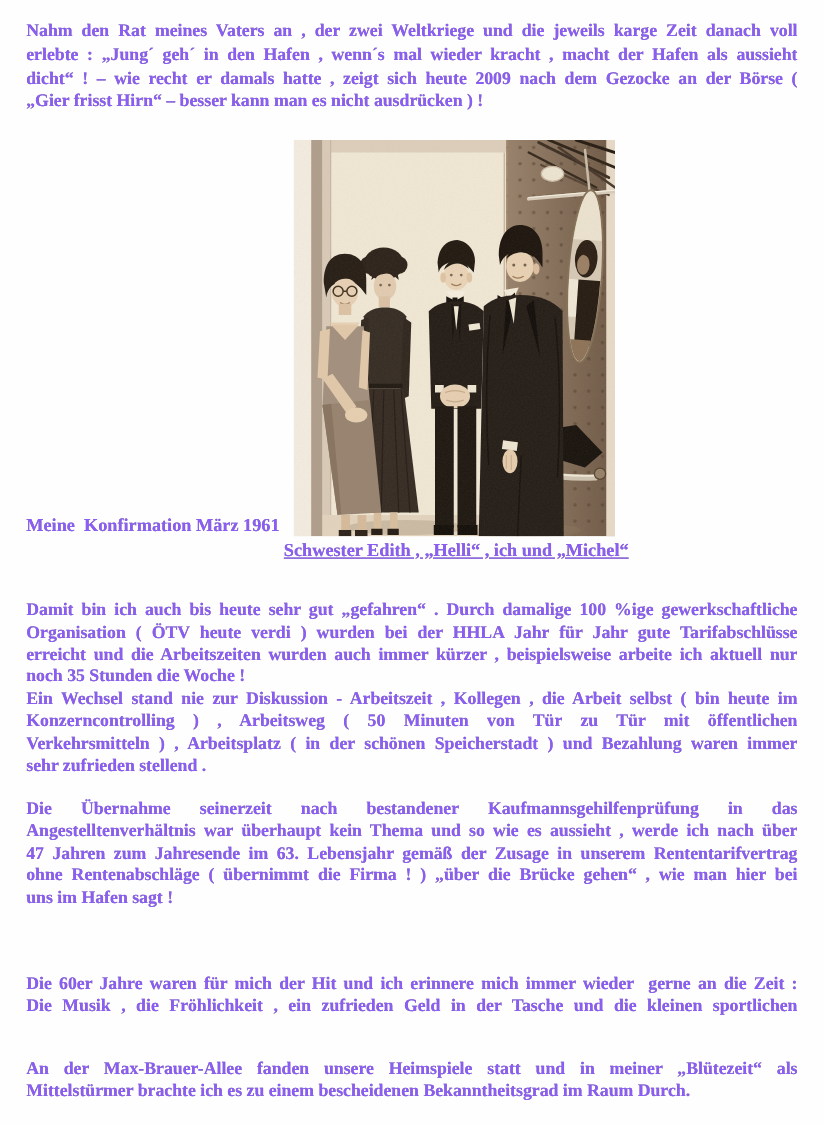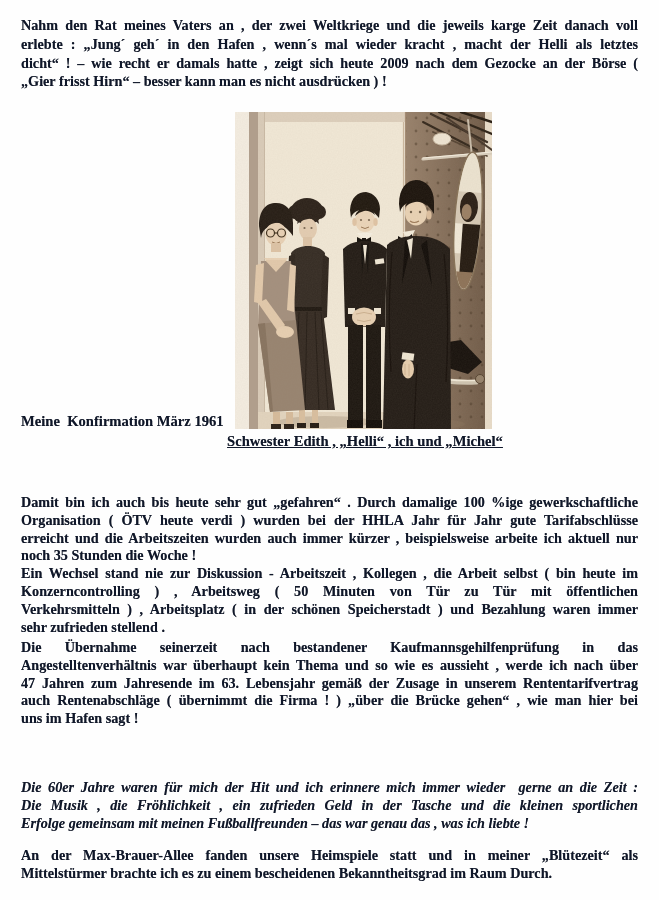--- a/index.html
+++ b/index.html
@@ -1,19 +1,19 @@
 <!DOCTYPE html>
 <html lang="de"><head>
 <meta charset="utf-8">
 <style>
   html,body{margin:0;padding:0;background:#ffffff;}
   .page{
     position:relative;width:659px;height:900px;background:#fefefe;overflow:hidden;
     font-family:"Liberation Serif","DejaVu Serif",serif;
-    color:#0f172a;font-weight:bold;
+    color:#8b5cf6;font-weight:bold;
   }
   .para{
     position:absolute;left:21px;width:617px;
     font-size:14.2px;line-height:17.8px;
     text-shadow:0 0 .5px rgba(27,27,27,.55);
   }
   .para .line{
     text-align:justify;text-align-last:justify;
     white-space:pre-wrap;overflow:hidden;
   }
@@ -26,21 +26,21 @@
   .photo-wrap{position:absolute;left:235px;top:112px;width:257px;height:317px;}
   .photo-wrap svg{display:block;}
 </style>
 </head>
 <body>
 
 <div class="page">
 
   <div class="para" style="top:16px;line-height:18.8px;">
       <div class="line">Nahm den Rat meines Vaters an , der zwei Weltkriege und die jeweils karge Zeit danach voll</div>
-      <div class="line">erlebte : „Jung´ geh´ in den Hafen , wenn´s mal wieder kracht , macht der Helli als letztes</div>
+      <div class="line">erlebte : „Jung´ geh´ in den Hafen , wenn´s mal wieder kracht , macht der Hafen als aussieht</div>
       <div class="line">dicht“ ! – wie recht er damals hatte , zeigt sich heute 2009 nach dem Gezocke an der Börse (</div>
       <div class="line end">„Gier frisst Hirn“ – besser kann man es nicht ausdrücken ) !</div>
     </div>
 
   <div class="photo-wrap">
     <svg width="257" height="317" viewBox="0 0 257 317" xmlns="http://www.w3.org/2000/svg">
       <defs>
         <linearGradient id="bgGrad" x1="0" y1="0" x2="0" y2="1">
           <stop offset="0" stop-color="#eee3d1"></stop>
             <stop offset="1" stop-color="#e2d5bf"></stop>
@@ -215,40 +215,39 @@
         <path d="M182 252 L179 317" stroke="#160f0a" stroke-width="1.1" fill="none"></path>
       </g>
 
       <rect width="257" height="317" filter="url(#grain)"></rect>
     </svg>
   </div>
 
   <div class="caption" style="left:21px;top:413px;text-align:center;">Meine  Konfirmation März 1961</div>
   <div class="caption center" style="left:215px;top:433px;width:300px;">Schwester Edith , „Helli“ , ich und „Michel“</div>
 
-  <div class="para" style="top:494px;">
+  <div class="para" style="top:480px;">
       <div class="line">Damit bin ich auch bis heute sehr gut „gefahren“ . Durch damalige 100 %ige gewerkschaftliche</div>
       <div class="line">Organisation ( ÖTV heute verdi ) wurden bei der HHLA Jahr für Jahr gute Tarifabschlüsse</div>
       <div class="line">erreicht und die Arbeitszeiten wurden auch immer kürzer , beispielsweise arbeite ich aktuell nur</div>
       <div class="line end">noch 35 Stunden die Woche !</div>
       <div class="line">Ein Wechsel stand nie zur Diskussion - Arbeitszeit , Kollegen , die Arbeit selbst ( bin heute im</div>
       <div class="line">Konzerncontrolling ) , Arbeitsweg ( 50 Minuten von Tür zu Tür mit öffentlichen</div>
       <div class="line">Verkehrsmitteln ) , Arbeitsplatz ( in der schönen Speicherstadt ) und Bezahlung waren immer</div>
       <div class="line end">sehr zufrieden stellend .</div>
     </div>
   <div class="para" style="top:639px;">
       <div class="line">Die Übernahme seinerzeit nach bestandener Kaufmannsgehilfenprüfung in das</div>
       <div class="line">Angestelltenverhältnis war überhaupt kein Thema und so wie es aussieht , werde ich nach über</div>
       <div class="line">47 Jahren zum Jahresende im 63. Lebensjahr gemäß der Zusage in unserem Rententarifvertrag</div>
-      <div class="line">auch Rentenabschläge ( übernimmt die Firma ! ) „über die Brücke gehen“ , wie man hier bei</div>
+      <div class="line">ohne Rentenabschläge ( übernimmt die Firma ! ) „über die Brücke gehen“ , wie man hier bei</div>
       <div class="line end">uns im Hafen sagt !</div>
     </div>
-  <div class="para" style="top:779px;font-style:italic;">
+  <div class="para" style="top:779px;">
       <div class="line">Die 60er Jahre waren für mich der Hit und ich erinnere mich immer wieder  gerne an die Zeit :</div>
       <div class="line">Die Musik , die Fröhlichkeit , ein zufrieden Geld in der Tasche und die kleinen sportlichen</div>
-      <div class="line end">Erfolge gemeinsam mit meinen Fußballfreunden – das war genau das , was ich liebte !</div>
     </div>
   <div class="para" style="top:847px;">
       <div class="line">An der Max-Brauer-Allee fanden unsere Heimspiele statt und in meiner „Blütezeit“ als</div>
       <div class="line end">Mittelstürmer brachte ich es zu einem bescheidenen Bekanntheitsgrad im Raum Durch.</div>
     </div>
 
 </div>
 
 </body></html>

